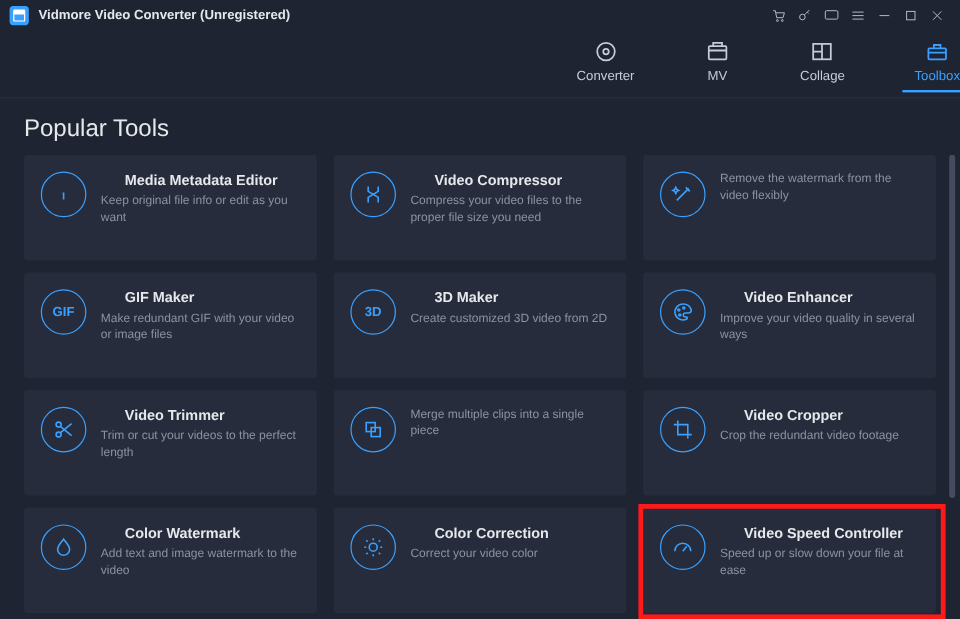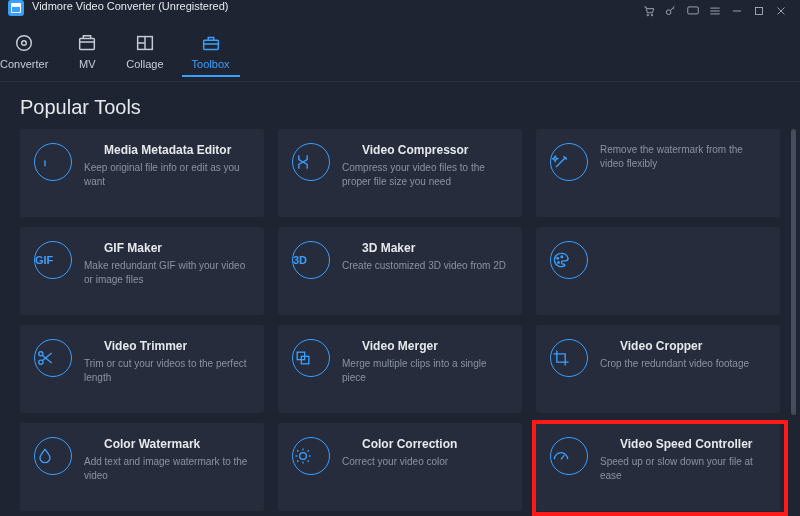--- a/index.html
+++ b/index.html
@@ -7,24 +7,26 @@
     width: 800px;
     height: 516px;
     background: #1e2432;
     font-family: -apple-system, "Segoe UI", Arial, sans-serif;
     color: #c6cbd6;
     overflow: hidden;
     position: relative;
   }
   .titlebar {
     display: flex;
+    align-items: center;
     height: 26px;
     padding: 0 8px;
     font-size: 11px;
     color: #e6e8ec;
+    font-weight: bold;
   }
   .logo {
     width: 16px; height: 16px;
     background: #3aa0ff;
     border-radius: 3px;
     margin-right: 8px;
     position: relative;
   }
   .logo::after{
     content:""; position:absolute; inset:3px;
@@ -34,21 +36,21 @@
   .titlebar .spacer { flex: 1; }
   .titlebar .win-icon {
     width: 22px; height: 22px;
     display: inline-flex; align-items: center; justify-content: center;
     color: #b7bcc8; font-size: 13px;
     cursor: pointer;
   }
   .win-icon svg { width: 14px; height: 14px; stroke: #b7bcc8; fill: none; stroke-width: 1.4; }
 
   .navtabs {
-    display: flex; justify-content: flex-start; gap: 28px;
+    display: flex; justify-content: flex-end; gap: 58px;
     height: 56px; align-items: flex-start; padding-top: 6px;
     border-bottom: 1px solid #2a3040;
   }
   .navtab {
     display: flex; flex-direction: column; align-items: center;
     gap: 4px; font-size: 11px; color: #c6cbd6; cursor: pointer;
     padding-bottom: 6px; position: relative;
   }
   .navtab.active { color: #3aa0ff; }
   .navtab.active::after{
@@ -78,21 +80,21 @@
     background: #262c3b;
     border-radius: 3px;
     padding: 14px 14px 14px 14px;
     display: flex; align-items:flex-start; gap: 12px;
     min-height: 88px;
     cursor: pointer;
   }
   .cicon {
     width: 38px; height: 38px; flex: 0 0 38px;
     border: 1.6px solid #3aa0ff; border-radius: 50%;
-    display:flex; align-items:center; justify-content:flex-start;
+    display:flex; align-items:center; justify-content:center;
     color:#3aa0ff;
   }
   .cicon svg { stroke:#3aa0ff; fill:none; stroke-width:1.6; width:20px; height:20px;}
   .cicon .txt{ color:#3aa0ff; font-size:11px; font-weight:600; }
   .ctext h3 { font-size: 12px; color:#e6e8ec; font-weight:600; margin-bottom:4px;padding-left:20px;}
   .ctext p  { font-size: 10px; color:#8b92a3; line-height:1.35;}
 
   .highlight {
     position:absolute;
     border:4px solid #ff1a1a;
@@ -254,20 +256,24 @@
 
     <div class="card">
       <div class="cicon">
         <svg viewBox="0 0 24 24">
             <path d="M12 4a8 8 0 1 0 4 15c1-.5.5-2-.5-2h-1a2 2 0 0 1 0-4h3a3 3 0 0 0 3-3 8 8 0 0 0-8.5-6z"></path>
             <circle cx="8" cy="10" r="1"></circle>
             <circle cx="9" cy="15" r="1"></circle>
             <circle cx="13" cy="8" r="1"></circle>
           </svg>
       </div>
+      <div class="ctext">
+        <h3>Video Enhancer</h3>
+        <p>Improve your video quality in several ways</p>
+      </div>
     </div>
 
     <div class="card">
       <div class="cicon">
         <svg viewBox="0 0 24 24">
             <circle cx="7" cy="7" r="2.5"></circle>
             <circle cx="7" cy="17" r="2.5"></circle>
             <path d="M9 9l11 9M9 15l11-9"></path>
           </svg>
       </div>
@@ -278,21 +284,20 @@
     </div>
 
     <div class="card">
       <div class="cicon">
         <svg viewBox="0 0 24 24">
             <rect x="5" y="5" width="9" height="9"></rect>
             <rect x="10" y="10" width="9" height="9"></rect>
           </svg>
       </div>
       <div class="ctext">
-        <h3>Video Merger</h3>
         <p>Merge multiple clips into a single piece</p>
       </div>
     </div>
 
     <div class="card">
       <div class="cicon">
         <svg viewBox="0 0 24 24">
             <path d="M7 3v14h14M3 7h14v14"></path>
           </svg>
       </div>

